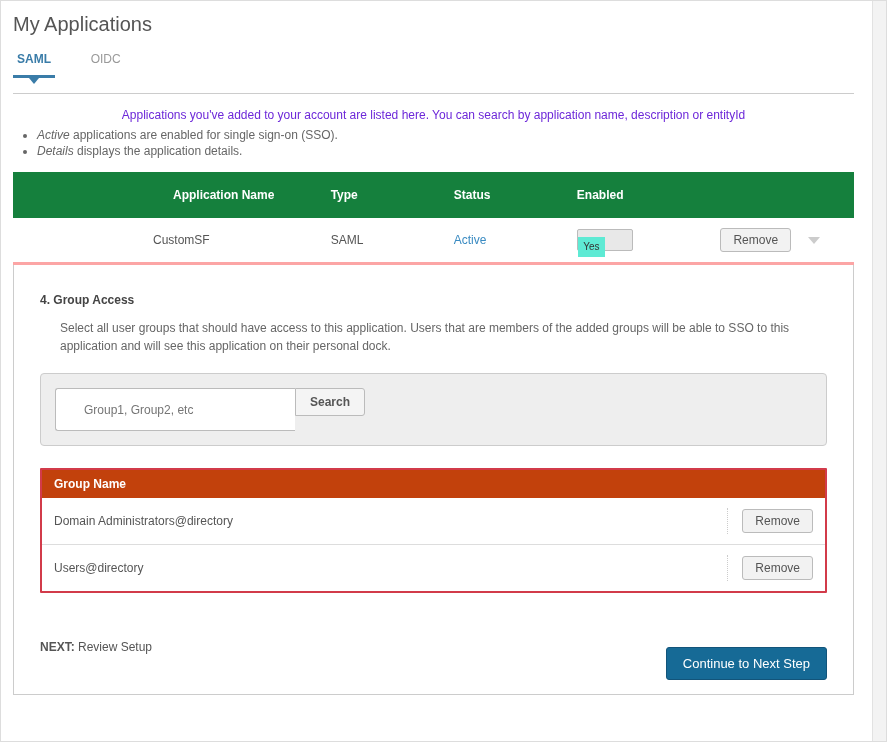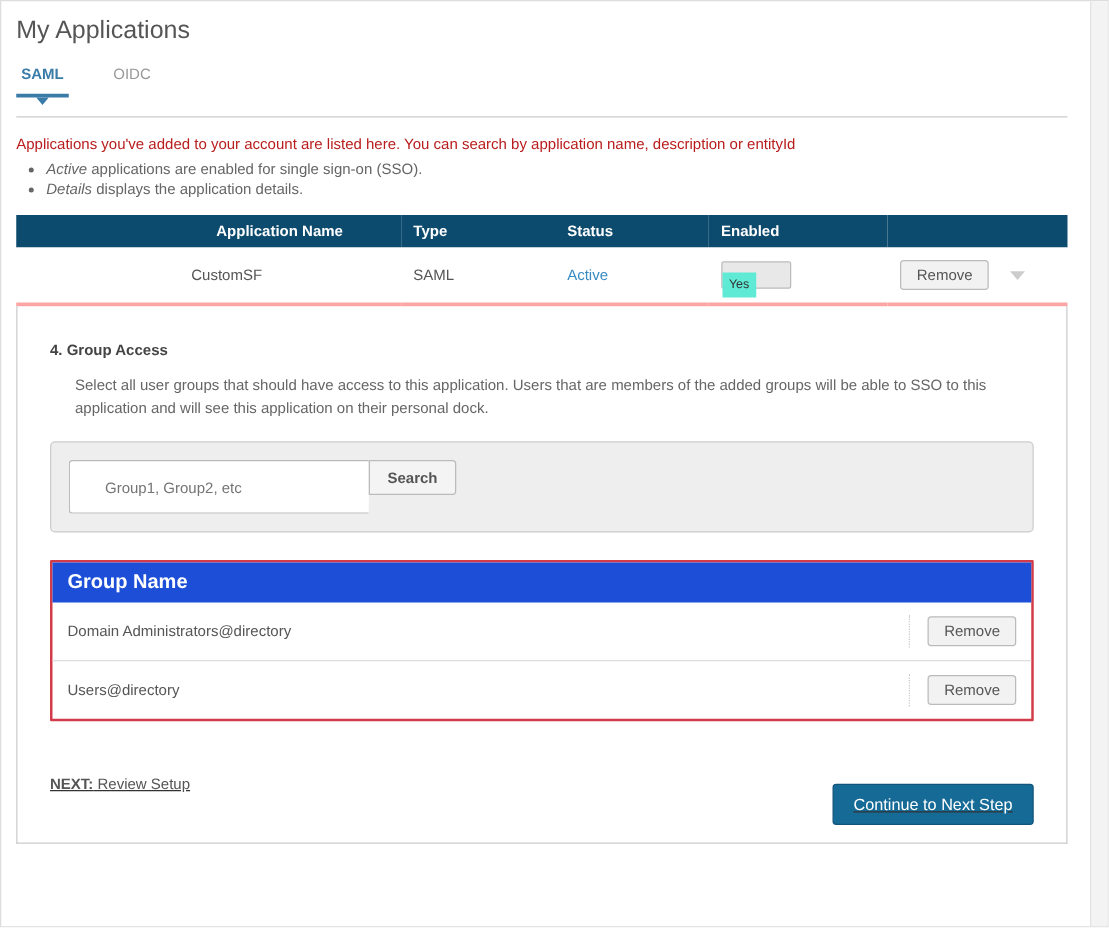--- a/index.html
+++ b/index.html
@@ -62,43 +62,44 @@
     border-right: 5px solid transparent;
     border-top: 6px solid #3a7ca8;
   }
   .rule {
     border: none;
     border-top: 1px solid #ccc;
     margin: 20px 12px 14px 12px;
   }
   .intro {
     margin: 0 12px;
-    color: #b91c1c;
-    font-size: 12px;
+    color: #6d28d9;
+    font-size: 12px;
+    text-align: center;
   }
   .intro-list {
     margin: 6px 0 14px 12px;
     padding-left: 24px;
     color: #666;
     font-size: 12px;
   }
   .intro-list li { margin: 2px 0; }
   .intro-list em, .intro em { font-style: italic; }
   .app-table-wrap { margin: 0 12px; }
   .app-table {
     width: 100%;
     border-collapse: collapse;
   }
   .app-table thead th {
-    background: #0c4a6e;
+    background: #15803d;
     color: #fff;
     font-weight: bold;
     font-size: 12px;
     text-align: left;
-    padding: 6px 10px;
+    padding: 16px 10px;
   }
   .app-table tbody td {
     padding: 10px 10px;
     border-bottom: 3px solid #fca5a5;
     font-size: 12px;
     color: #555;
     vertical-align: middle;
     background: #fff;
   }
   .app-table tbody td.status a {
@@ -205,23 +206,23 @@
     font-size: 12px;
     color: #555;
     cursor: pointer;
     font-weight: bold;
   }
   .group-box {
     border: 2px solid #d23b4a;
     border-radius: 1px;
   }
   .group-header {
-    background: #1d4ed8;
+    background: #c2410c;
     color: #fff;
-    font-size: 16px;
+    font-size: 12px;
     font-weight: bold;
     padding: 7px 12px;
   }
   .group-row {
     display: flex;
     align-items: center;
     justify-content: space-between;
     padding: 10px 12px;
     border-bottom: 1px solid #ddd;
     font-size: 12px;
@@ -236,21 +237,20 @@
   .group-row .right {
     display: flex;
     align-items: center;
   }
   .footer {
     position: absolute;
     left: 26px; right: 26px; bottom: 14px;
     display: flex;
     align-items: center;
     justify-content: space-between;
-    text-decoration: underline;
   }
   .next-label {
     font-size: 12px;
     color: #555;
   }
   .next-label b { font-weight: bold; }
   .btn-primary {
     background: #166a96;
     border: 1px solid #12547a;
     color: #fff;

